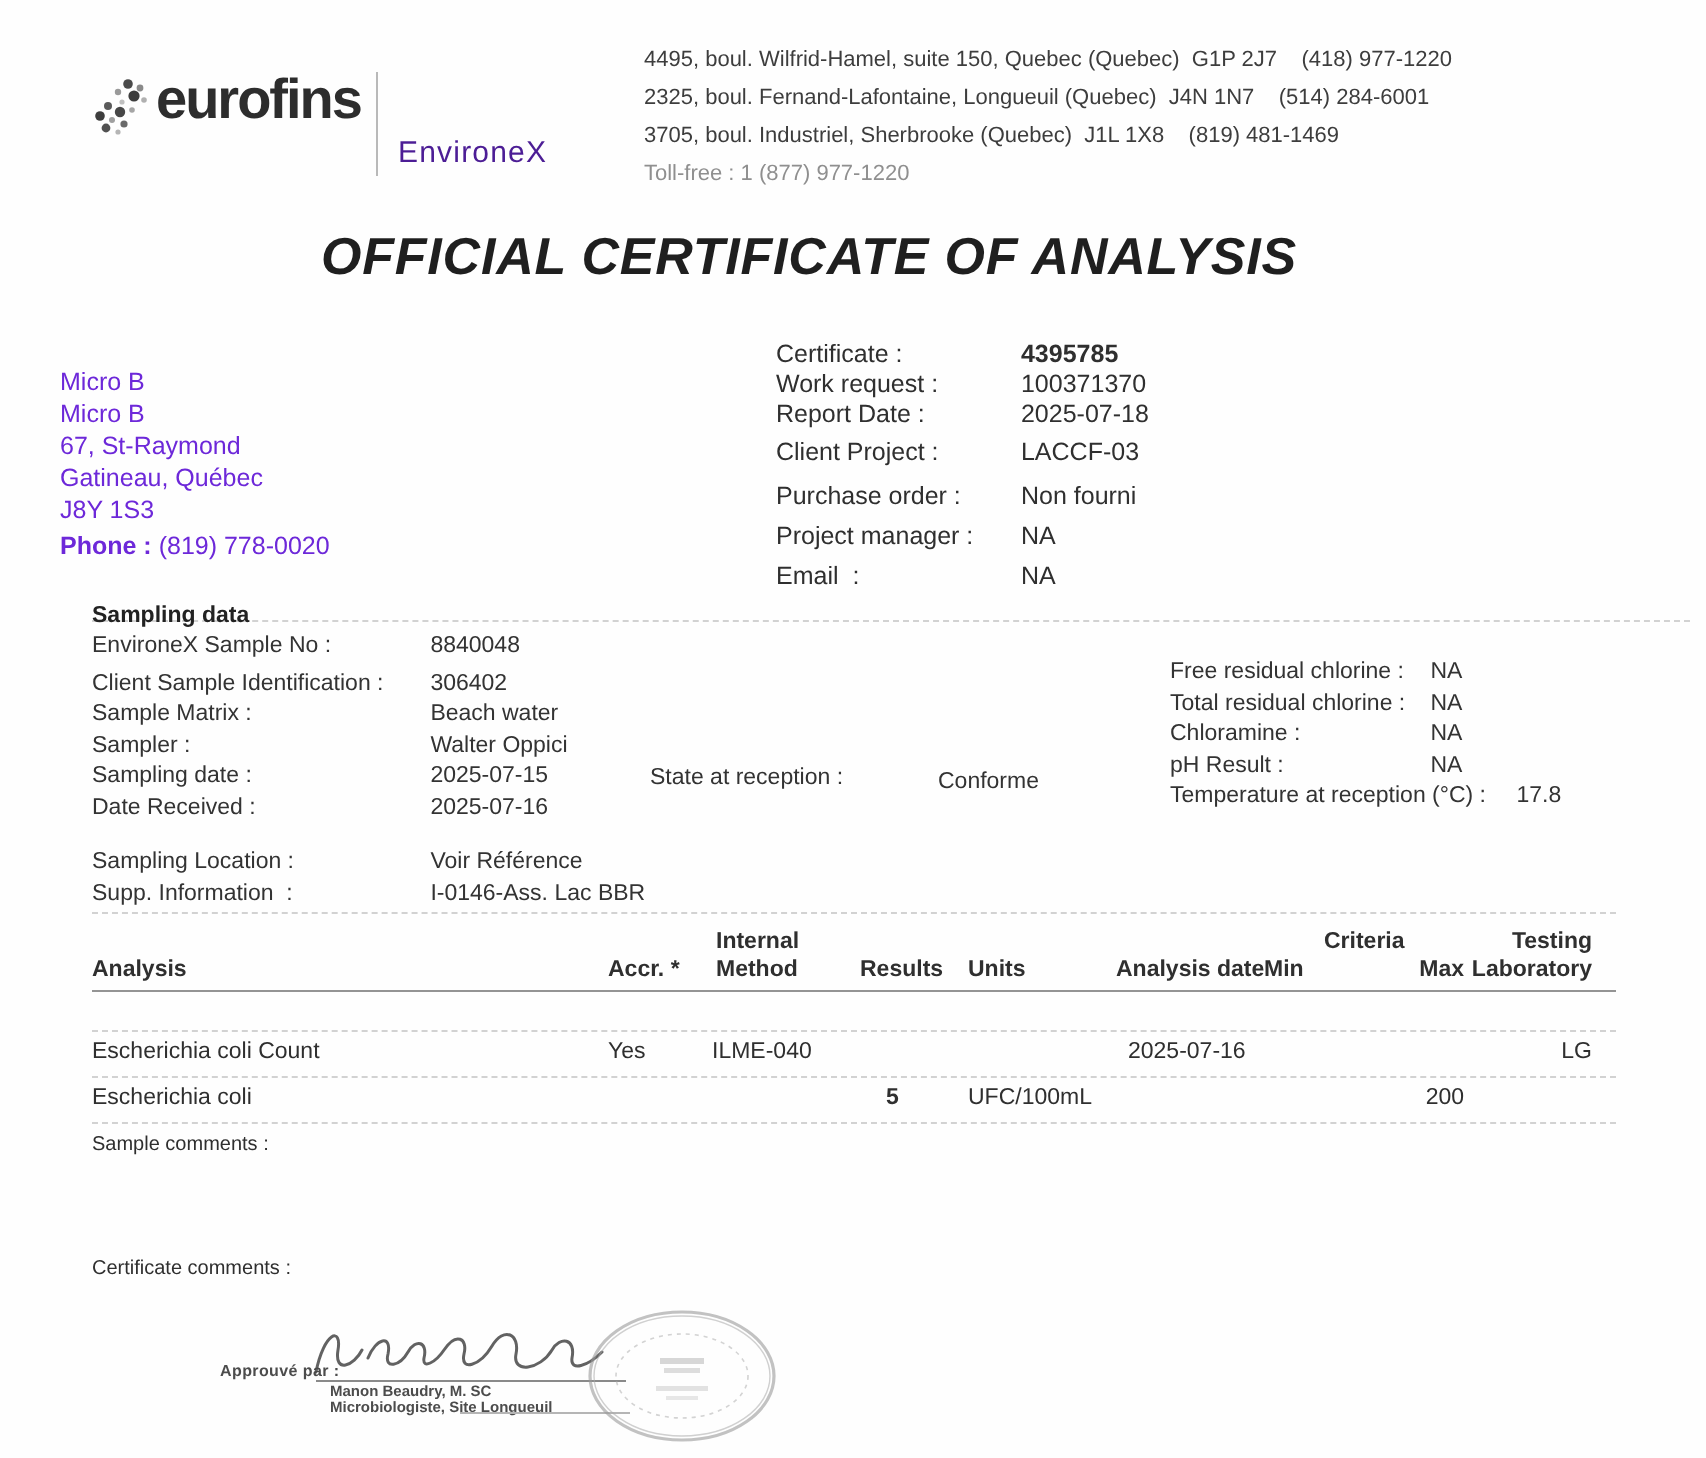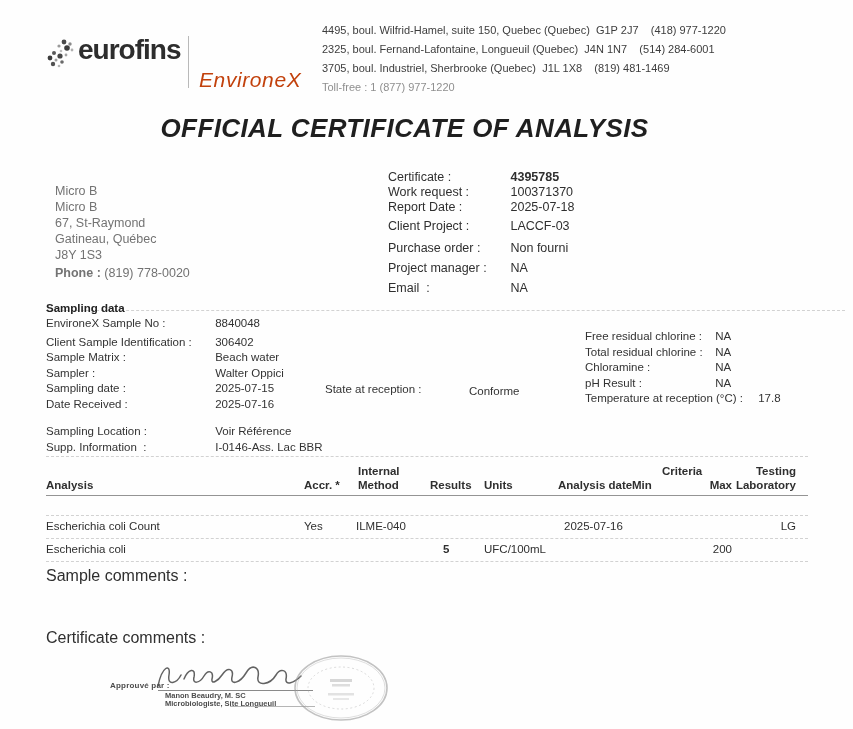--- a/index.html
+++ b/index.html
@@ -7,32 +7,32 @@
   .page {
     position:relative; width:853px; height:729px; background:#fefefe;
     font-family:"Liberation Sans", sans-serif; color:#2e2e2e; overflow:hidden;
   }
   .abs { position:absolute; }
   .pre { white-space:pre; }
 
   
   .brand-name { left:78px; top:34px; font-size:28px; font-weight:bold; letter-spacing:-1px; color:#2d2d2d; }
   .logo-divider { left:188px; top:36px; width:1px; height:52px; background:#b9b9b9; }
-  .division-name { left:199px; top:68px; font-size:21px; color:#c2410c; letter-spacing:0.6px;font-style:italic; }
+  .division-name { left:199px; top:68px; font-size:15px; color:#4c1d95; letter-spacing:0.6px; }
   .addresses { left:322px; top:21px; font-size:11px; line-height:19px; color:#3d3d3d; }
   .addresses .line { white-space:pre; }
   .addresses .line.light { color:#8f8f8f; }
 
   .doc-title {
     left:0; top:113px; width:809px; text-align:center;
     font-size:26px; font-weight:bold; font-style:italic; letter-spacing:0.4px; color:#1f1f1f;
   }
 
   
-  .client-block { left:55px; top:183px; font-size:12.5px; line-height:16px; color:#737373; }
+  .client-block { left:30px; top:183px; font-size:12.5px; line-height:16px; color:#6d28d9; }
   .client-block .phone { margin-top:2px; }
   .bold { font-weight:bold; }
 
   .cert-block { left:388px; top:170px; font-size:12.5px; color:#2f2f2f; }
   .cert-block .row { line-height:15px; }
   .cert-block .row:nth-child(4) { margin-top:4px; }
   .cert-block .row:nth-child(5) { margin-top:7px; }
   .cert-block .row:nth-child(6) { margin-top:5px; }
   .cert-block .row:nth-child(7) { margin-top:5px; }
   .cert-block .lbl { display:inline-block; width:119px; white-space:pre; }
@@ -70,21 +70,21 @@
   .c-lab      { left:650px; width:100px; text-align:right; }
   .v-accr     { left:258px; }
   .v-method   { left:310px; }
   .v-results  { left:397px; }
   .v-units    { left:438px; }
   .v-date     { left:518px; }
   .v-max      { left:640px; width:46px; text-align:right; }
   .v-lab      { left:650px; width:100px; text-align:right; }
   .hdr-rule { border-top:1px solid #949494; height:0; }
 
-  .comments-lbl { font-size:16px; color:#2f2f2f; }
+  .comments-lbl { font-size:10px; color:#2f2f2f; }
 
   
   .approved-lbl { left:110px; top:681px; font-size:8px; font-weight:bold; color:#4c4c4c; letter-spacing:0.2px; }
   .sig-svg { left:152px; top:656px; }
   .sig-line { left:158px; top:690px; width:155px; border-top:1px solid #8a8a8a; height:0; }
   .approver-name { left:165px; top:691px; font-size:7.5px; font-weight:bold; color:#4c4c4c; }
   .approver-title { left:165px; top:699px; font-size:7.5px; font-weight:bold; color:#4c4c4c; }
   .sig-line2 { left:230px; top:706px; width:85px; border-top:1px solid #b5b5b5; height:0; }
   .stamp-svg { left:292px; top:653px; }
 </style>

